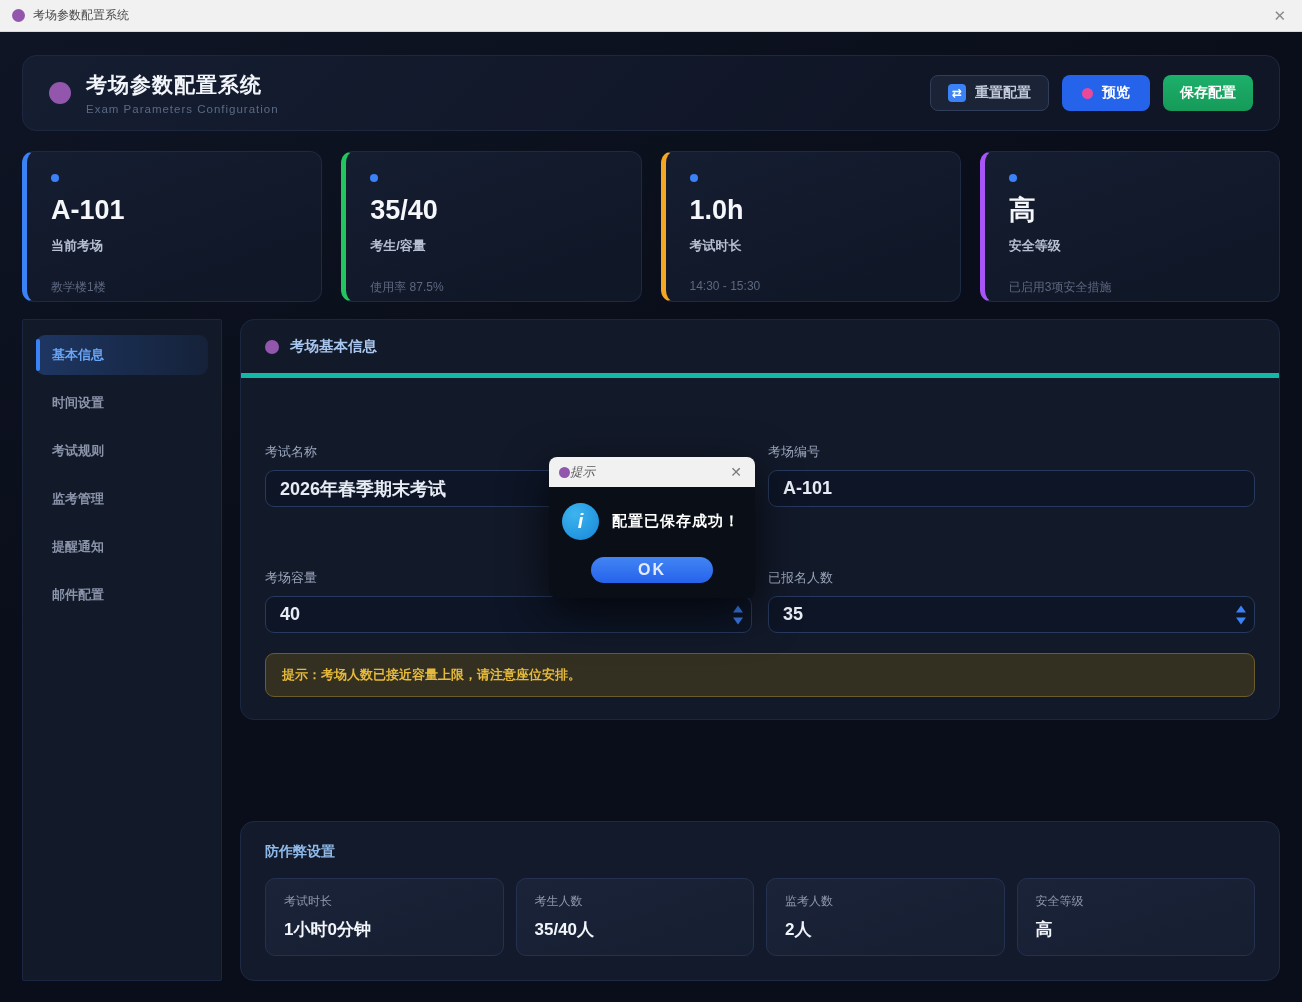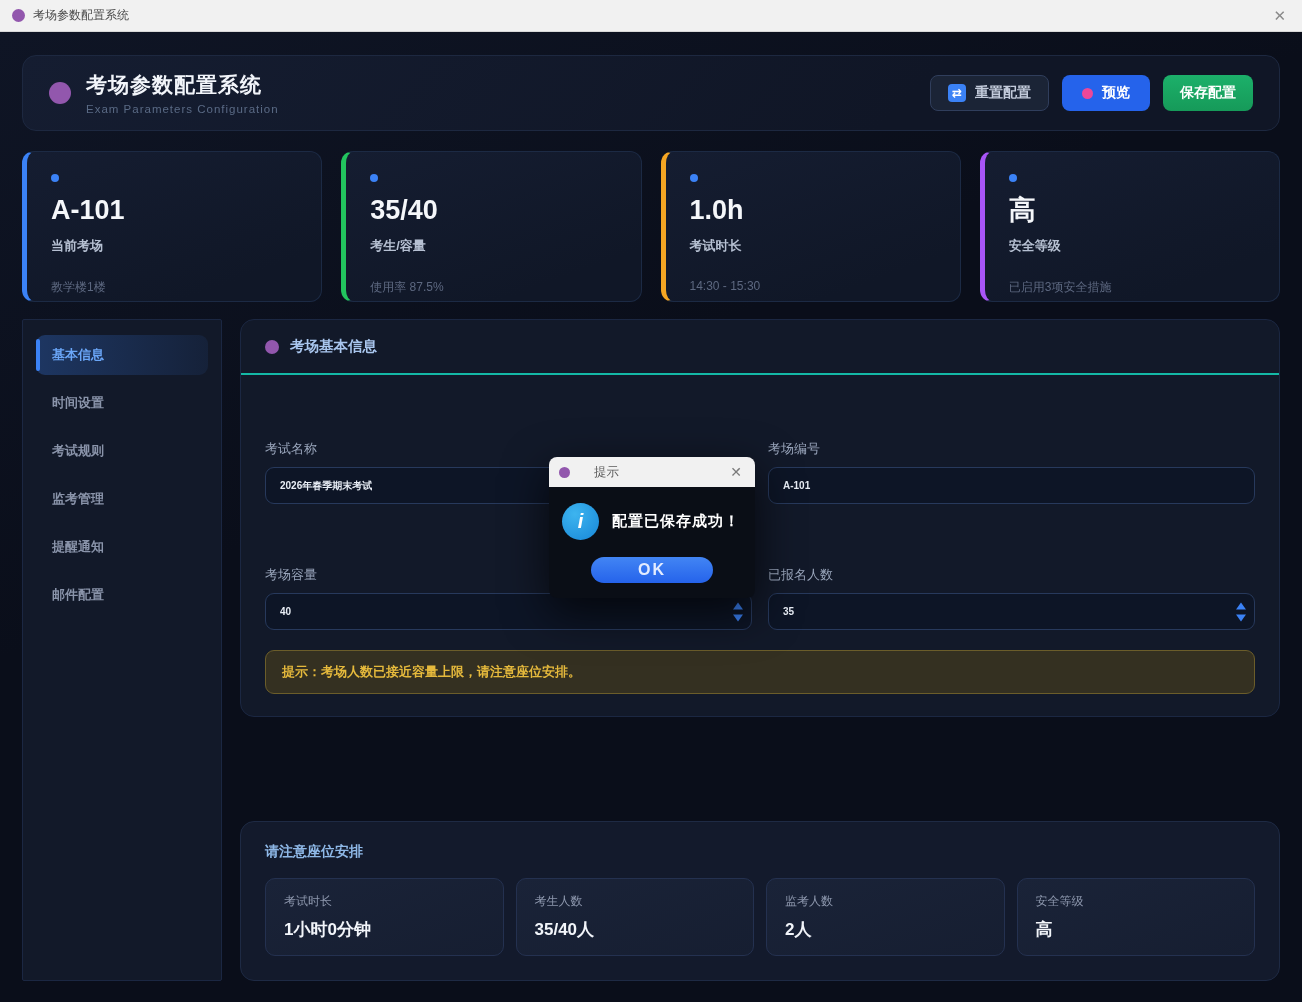--- a/index.html
+++ b/index.html
@@ -46,28 +46,28 @@
   .nav-item { position: relative; padding: 11px 16px; border-radius: 9px; font-size: 13px; color: #8a94aa;
     margin-bottom: 8px; cursor: pointer; font-weight: bold; }
   .nav-item.active { background: linear-gradient(90deg, rgba(59,130,246,0.28), rgba(59,130,246,0.08));
     color: #6aa6f8; }
   .nav-item.active .nav-bar { position: absolute; left: 0; top: 4px; bottom: 4px; width: 4px; border-radius: 3px; background: #3b82f6; }
 
   .main-col { flex: 1; display: flex; flex-direction: column; }
 
   
   .form-panel { background: #121929; border: 1px solid #1b2742; border-radius: 14px; padding-bottom: 22px; }
-  .section-head { display: flex; align-items: center; gap: 11px; padding: 17px 24px; border-bottom: 2px solid #14b8a6; }
+  .section-head { display: flex; align-items: center; gap: 11px; padding: 17px 24px; border-bottom: 5px solid #14b8a6; }
   .section-head .sec-dot { width: 14px; height: 14px; border-radius: 50%; background: #9257ad; }
   .section-head .sec-title { font-size: 14.5px; font-weight: bold; color: #a9c6ee; }
   .form-grid { display: grid; grid-template-columns: 1fr 1fr; column-gap: 16px; row-gap: 18px; padding: 21px 24px 0; }
   .field label { display: block; font-size: 13px; color: #9aa6bc; margin-bottom: 9px; margin-top: 44px; }
   .input-wrap { position: relative; }
   .input-wrap input { width: 100%; height: 37px; background: #0d1526; border: 1px solid #27395c; border-radius: 9px;
-    padding: 0 14px; color: #e8edf5; font-size: 10px; font-weight: bold; outline: none; }
+    padding: 0 14px; color: #e8edf5; font-size: 18px; font-weight: bold; outline: none; }
   .spinner { position: absolute; right: 9px; top: 50%; transform: translateY(-50%); display: flex; flex-direction: column; gap: 5px; }
   .spin-up { width: 0; height: 0; border-left: 5px solid transparent; border-right: 5px solid transparent; border-bottom: 7px solid #3b82f6; cursor: pointer; }
   .spin-down { width: 0; height: 0; border-left: 5px solid transparent; border-right: 5px solid transparent; border-top: 7px solid #3b82f6; cursor: pointer; }
   .warning { margin: 20px 24px 0; background: #343021; border: 1px solid #6b5d2a; border-radius: 9px;
     padding: 12px 16px; color: #e5b93c; font-size: 13px; font-weight: bold; }
 
   .spacer { flex: 1; }
 
   
   .summary-panel { background: #131a2c; border: 1px solid #1e2a44; border-radius: 14px; padding: 21px 24px 24px; }
@@ -75,21 +75,21 @@
   .summary-grid { display: grid; grid-template-columns: repeat(4, 1fr); gap: 12px; }
   .sum-card { background: linear-gradient(160deg, #1a2338, #161e31); border: 1px solid #243150; border-radius: 10px; padding: 14px 18px; }
   .sum-card .sum-label { font-size: 12px; color: #8d97ad; margin-bottom: 8px; }
   .sum-card .sum-value { font-size: 17px; font-weight: bold; color: #f2f5fa; }
 
   
   .modal { position: absolute; left: 549px; top: 425px; width: 206px; border-radius: 9px;
     box-shadow: 0 14px 45px rgba(0,0,0,0.7); z-index: 50; }
   .modal-titlebar { background: #f1f1f1; height: 30px; border-radius: 8px 8px 0 0; display: flex; align-items: center; padding: 0 10px; }
   .modal-titlebar .m-dot { width: 11px; height: 11px; border-radius: 50%; background: #9257ad; }
-  .modal-titlebar .m-title { font-size: 12.5px; color: #5a5a5a; margin-left: 24px; }
+  .modal-titlebar .m-title { font-size: 12.5px; color: #5a5a5a; margin-left: 0; font-style: italic; }
   .modal-titlebar .m-close { margin-left: auto; color: #7a7a7a; font-size: 14px; cursor: pointer; padding: 0 3px; }
   .modal-body { background: #0a0e16; border-radius: 0 0 8px 8px; padding: 16px 13px 15px; }
   .modal-row { display: flex; align-items: center; gap: 13px; }
   .info-icon { width: 37px; height: 37px; border-radius: 50%; flex-shrink: 0;
     background: radial-gradient(circle at 35% 30%, #3db4ef, #1787d8); color: #fff;
     font-size: 20px; font-weight: bold; display: flex; align-items: center; justify-content: center; font-style: italic; }
   .modal-msg { font-size: 15px; font-weight: bold; color: #fff; letter-spacing: 1px; text-align: right; }
   .ok-btn { display: block; margin: 17px auto 0; width: 122px; height: 26px; border: none; cursor: pointer;
     background: linear-gradient(180deg, #4285f4, #2563eb); border-radius: 17px; color: #e3ecff;
     font-size: 16px; font-weight: bold; letter-spacing: 2px; }
@@ -217,21 +217,21 @@
               </span>
             </div>
           </div>
         </div>
         <div class="warning">提示：考场人数已接近容量上限，请注意座位安排。</div>
       </div>
 
       <div class="spacer"></div>
 
       <div class="summary-panel">
-        <div class="summary-title">请注意座位安排</div>
+        <div class="summary-title">防作弊设置</div>
         <div class="summary-grid">
           <div class="sum-card">
             <div class="sum-label">考试时长</div>
             <div class="sum-value">1小时0分钟</div>
           </div>
           <div class="sum-card">
             <div class="sum-label">考生人数</div>
             <div class="sum-value">35/40人</div>
           </div>
           <div class="sum-card">

